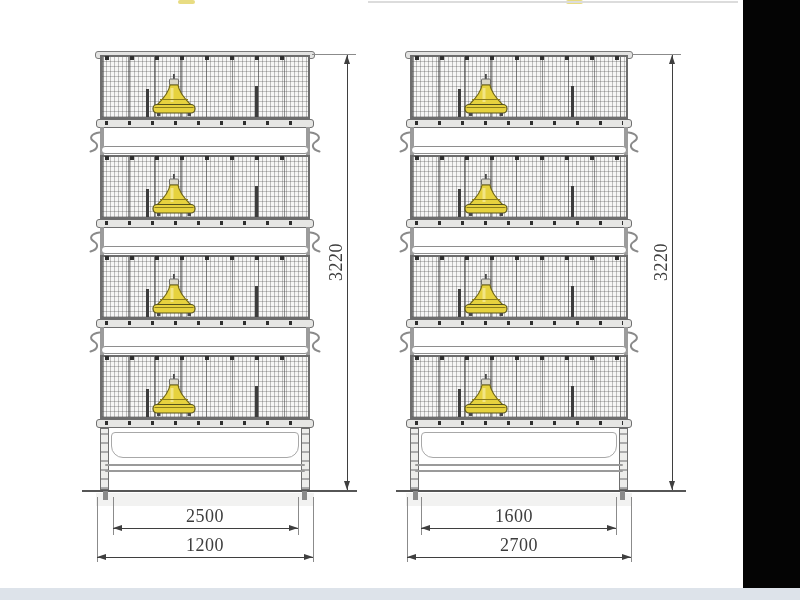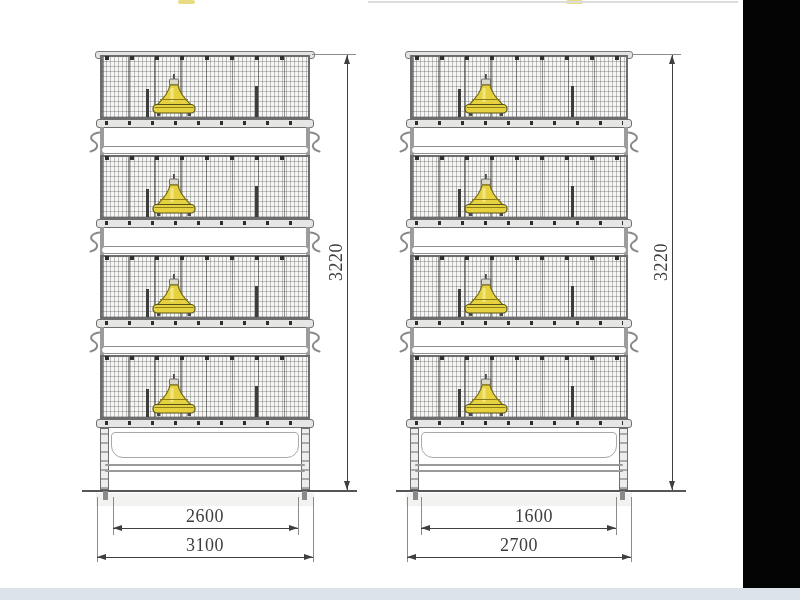--- a/index.html
+++ b/index.html
@@ -223,26 +223,26 @@
     <div class="leg-stub ll"></div>
     <div class="leg-stub lr"></div>
 
     <div class="ext ext-h" style="left:212px;top:-1px;width:44px;"></div>
     <div class="dim dim-v" style="left:247px;top:0;height:435px;"></div>
     <div class="dim-label vert" style="left:236px;top:207px;">3220</div>
 
     <div class="ext ext-v" style="left:13px;top:442px;height:38px;"></div>
     <div class="ext ext-v" style="left:198px;top:442px;height:38px;"></div>
     <div class="dim dim-h" style="left:13px;top:473px;width:185px;"></div>
-    <div class="dim-label" style="left:105px;top:461px;">2600</div>
+    <div class="dim-label" style="left:105px;top:461px;">2500</div>
 
     <div class="ext ext-v" style="left:-3px;top:442px;height:65px;"></div>
     <div class="ext ext-v" style="left:213px;top:442px;height:65px;"></div>
     <div class="dim dim-h" style="left:-3px;top:502px;width:216px;"></div>
-    <div class="dim-label" style="left:105px;top:490px;">3100</div>
+    <div class="dim-label" style="left:105px;top:490px;">1200</div>
   </div>
 
   <div class="cage" id="cage-right">
     <div class="top-frame-rail"></div>
     <div class="tiers">
   <div class="tier" style="top: 0px;">
     <div class="mesh"></div>
     <div class="clip-row"></div>
     <div class="post post-a"></div>
     <div class="post post-b"></div>
@@ -372,21 +372,21 @@
     <div class="leg-stub ll"></div>
     <div class="leg-stub lr"></div>
 
     <div class="ext ext-h" style="left:222px;top:-1px;width:49px;"></div>
     <div class="dim dim-v" style="left:262px;top:0;height:435px;"></div>
     <div class="dim-label vert" style="left:251px;top:207px;">3220</div>
 
     <div class="ext ext-v" style="left:11px;top:442px;height:38px;"></div>
     <div class="ext ext-v" style="left:206px;top:442px;height:38px;"></div>
     <div class="dim dim-h" style="left:11px;top:473px;width:195px;"></div>
-    <div class="dim-label" style="left:124px;top:461px;">1600</div>
+    <div class="dim-label" style="left:104px;top:461px;">1600</div>
 
     <div class="ext ext-v" style="left:-3px;top:442px;height:65px;"></div>
     <div class="ext ext-v" style="left:221px;top:442px;height:65px;"></div>
     <div class="dim dim-h" style="left:-3px;top:502px;width:224px;"></div>
     <div class="dim-label" style="left:109px;top:490px;">2700</div>
   </div>
 
   <div class="letterbox"></div>
   <div class="bottom-band"></div>
 </div>

